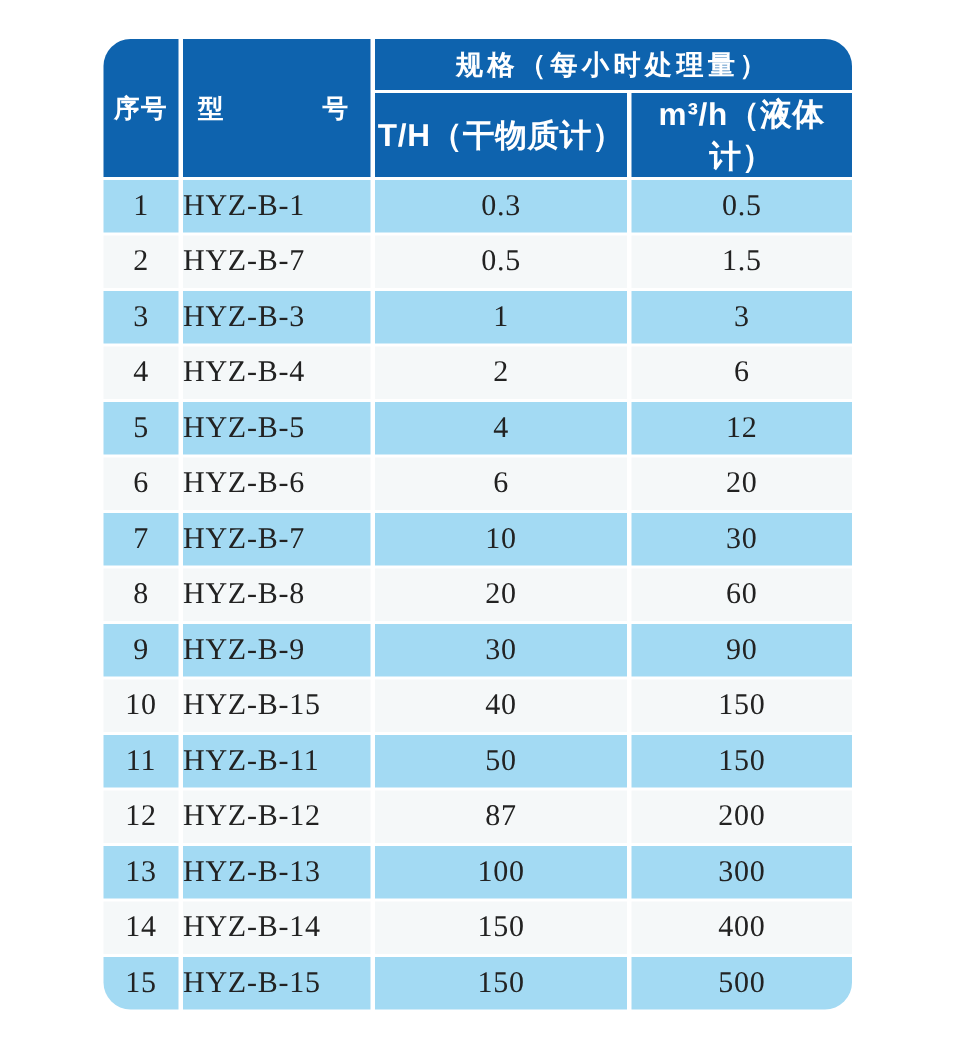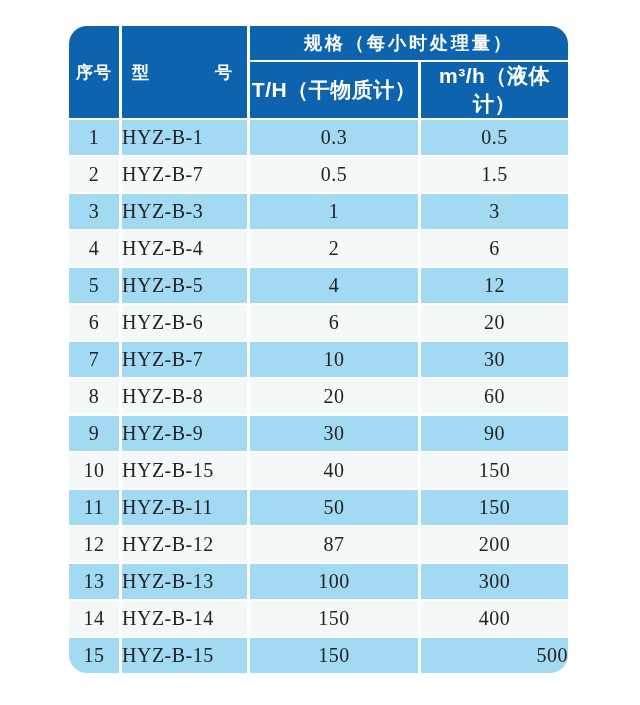--- a/index.html
+++ b/index.html
@@ -48,21 +48,21 @@
   tbody td {
     font-family: "Liberation Serif", "DejaVu Serif", serif;
     font-size: 20px;
     color: #222222;
     letter-spacing: 0.5px;
   }
   tbody tr:nth-child(odd) td { background: #a3daf3; }
   tbody tr:nth-child(even) td { background: #f5f8f9; }
   td.model { text-align: left; }
   tbody tr:last-child td:first-child { border-bottom-left-radius: 18px; }
-  tbody tr:last-child td:last-child { border-bottom-right-radius: 18px; text-align: right; }
+  tbody tr:last-child td:last-child { border-bottom-right-radius: 18px; }
 </style>
 </head>
 <body>
 
 <div class="stage">
   <table class="spec-table">
     <colgroup>
       <col style="width:50px">
       <col style="width:125px">
       <col style="width:168px">

